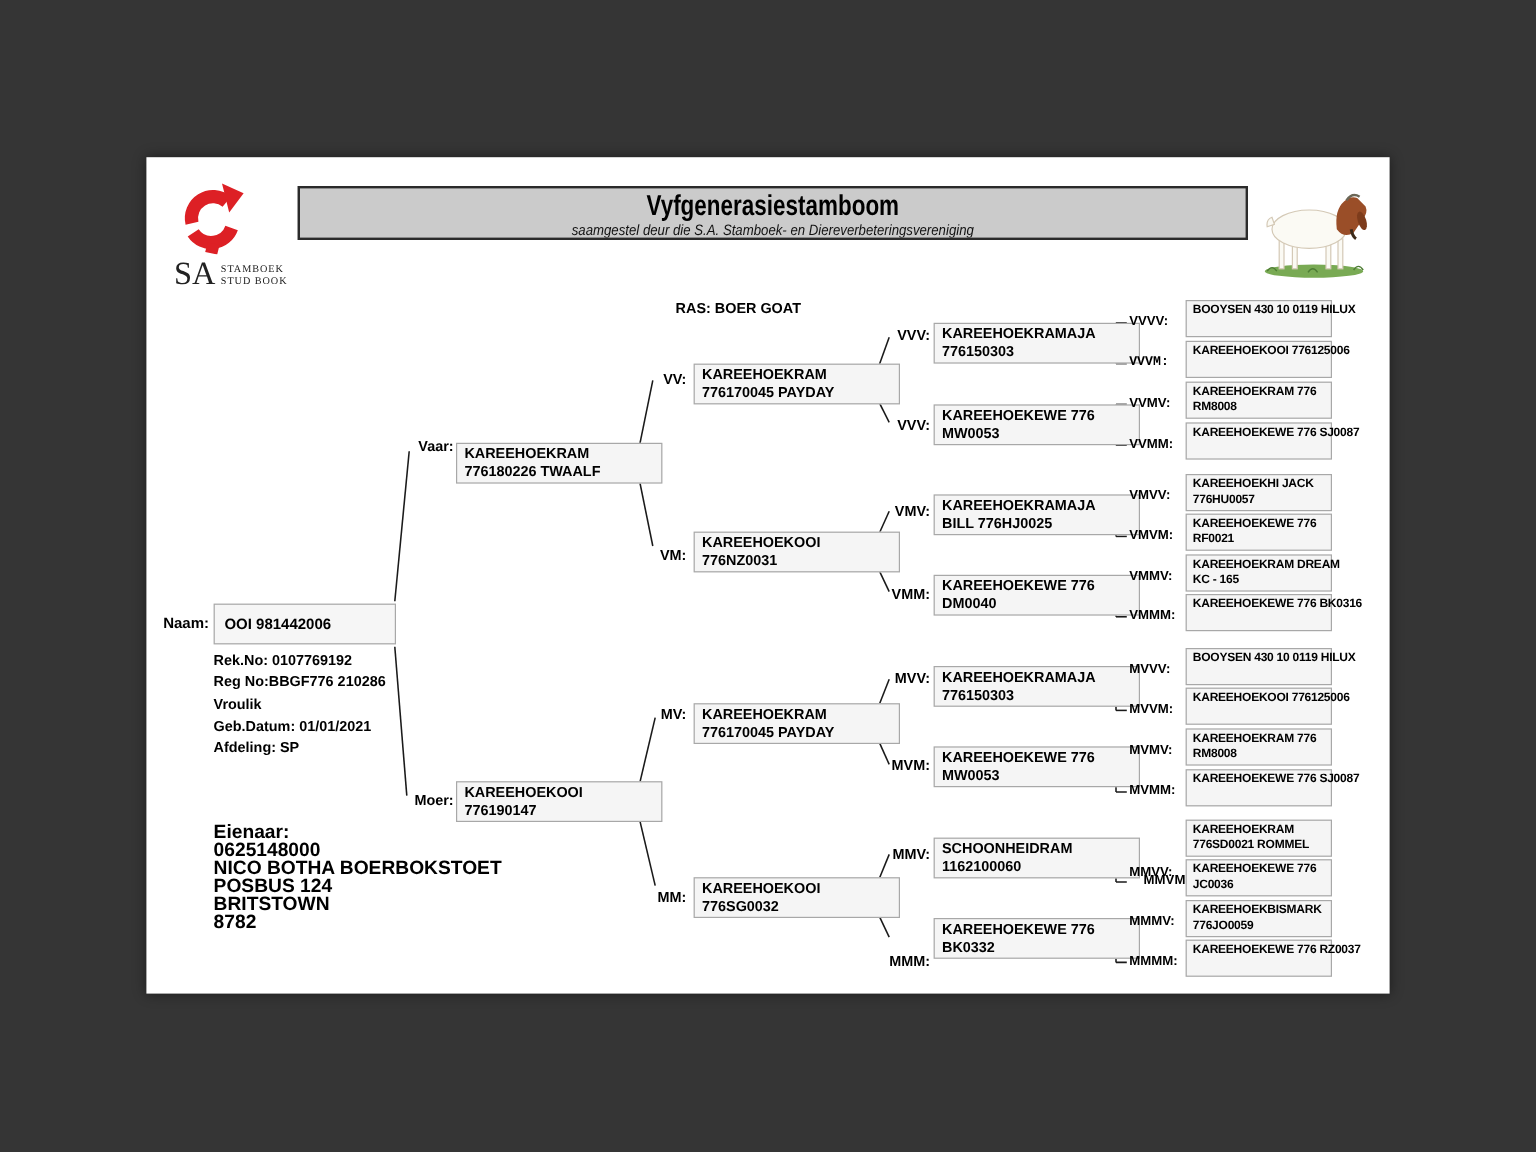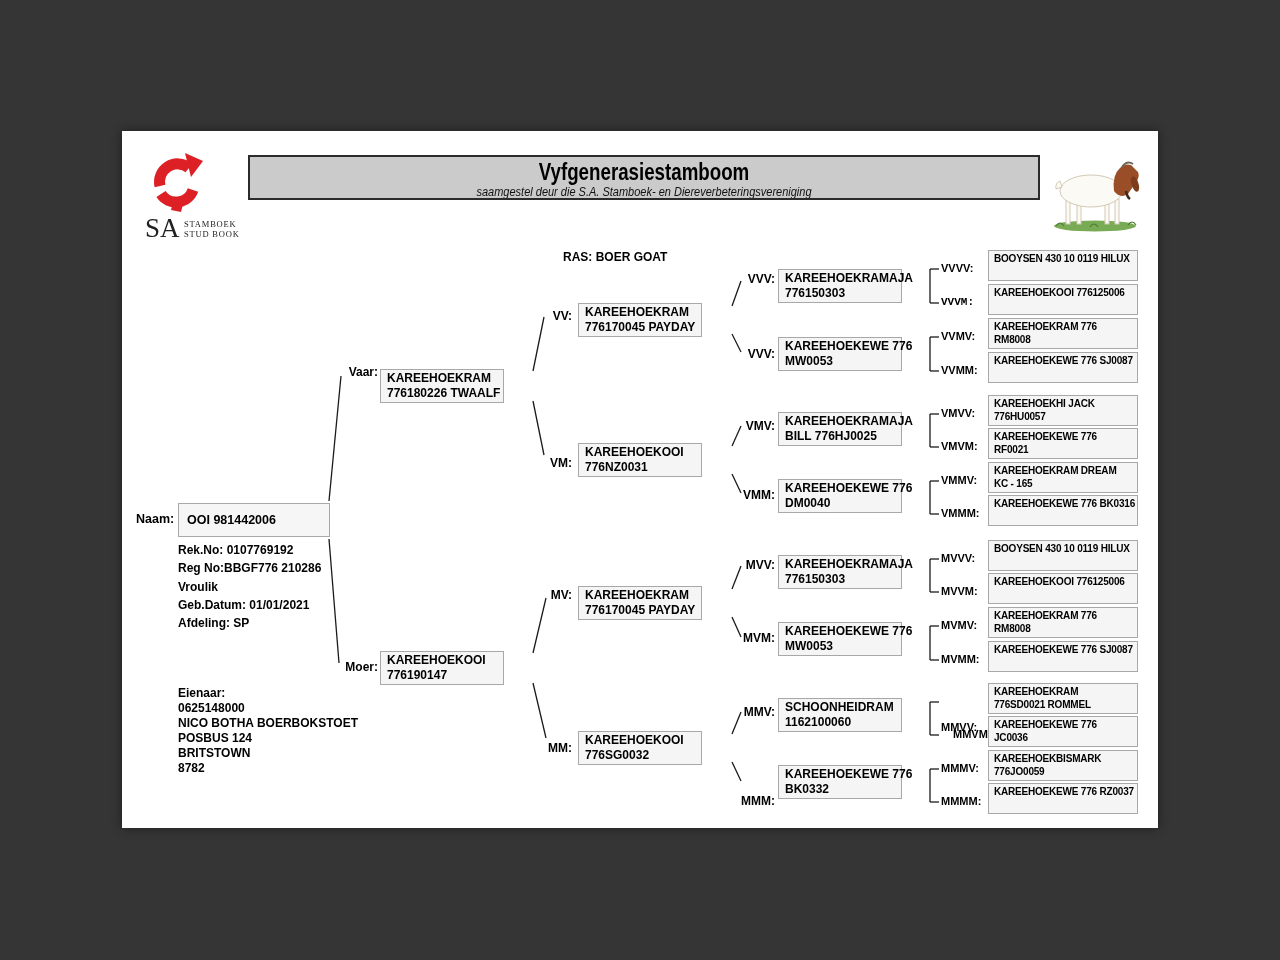--- a/index.html
+++ b/index.html
@@ -46,35 +46,35 @@
   .breed-line { position:absolute; left:441px; top:119px; font-weight:bold; font-size:12px; color:#000; }
 
   
   .naam-label { position:absolute; left:14px; top:381px; font-weight:bold; font-size:12.5px; }
   .naam-box {
     position:absolute; left:56px; top:372px; width:152px; height:34px;
     background:#f6f6f6; border:1px solid #a8a8a8;
     font-weight:bold; font-size:12.5px; padding:9px 0 0 8px; white-space:nowrap;
   }
   .details-block { position:absolute; left:56px; top:410px; font-weight:bold; font-size:12px; line-height:18.3px; white-space:nowrap; }
-  .owner-block   { position:absolute; left:56px; top:555px; font-weight:bold; font-size:12px; line-height:15px; white-space:nowrap; }
+  .owner-block   { position:absolute; left:56px; top:555px; font-weight:bold; font-size:16px; line-height:15px; white-space:nowrap; }
 
   
   .ped-label {
     position:absolute; font-weight:bold; font-size:12px; color:#000;
     width:60px; text-align:right; white-space:nowrap;
   }
   .ped-label.g4 { width:48px; text-align:left; font-size:11px; }
   .ped-box {
-    position:absolute; width:124px; height:34px;
+    position:absolute; width:172px; height:34px;
     background:#f5f5f5; border:1px solid #a8a8a8;
     font-weight:bold; font-size:12px; line-height:15px; color:#000;
     padding:1px 0 0 6px; white-space:nowrap;
   }
-  .ped-box.g4 { width:150px; height:31px; font-size:10px; line-height:12.5px; letter-spacing:-.2px; padding:2px 0 0 5px; }
+  .ped-box.g4 { width:122px; height:31px; font-size:10px; line-height:12.5px; letter-spacing:-.2px; padding:2px 0 0 5px; }
 
   svg.connectors { position:absolute; left:0; top:0; }
 </style>
 </head>
 <body>
 
 <div class="page">
 
   <svg class="abs" style="left:30px;top:21px" width="54" height="60" viewBox="0 0 54 60">
     <g fill="none" stroke="#dd2025" stroke-width="11">

